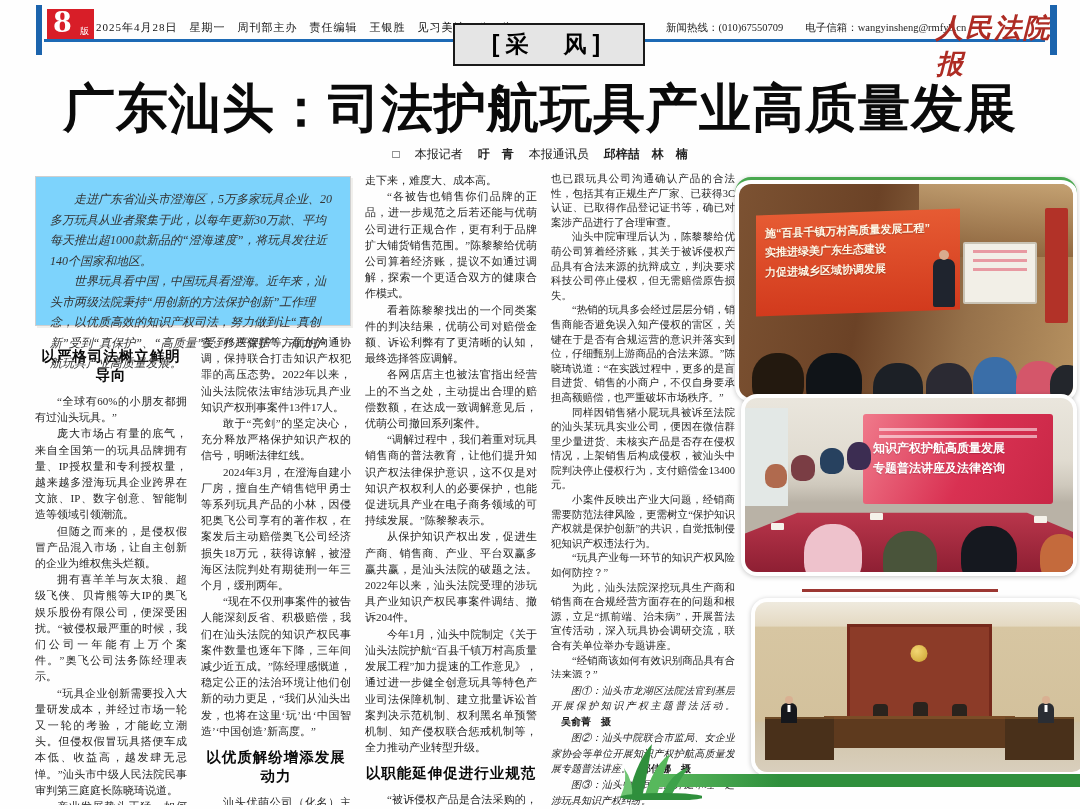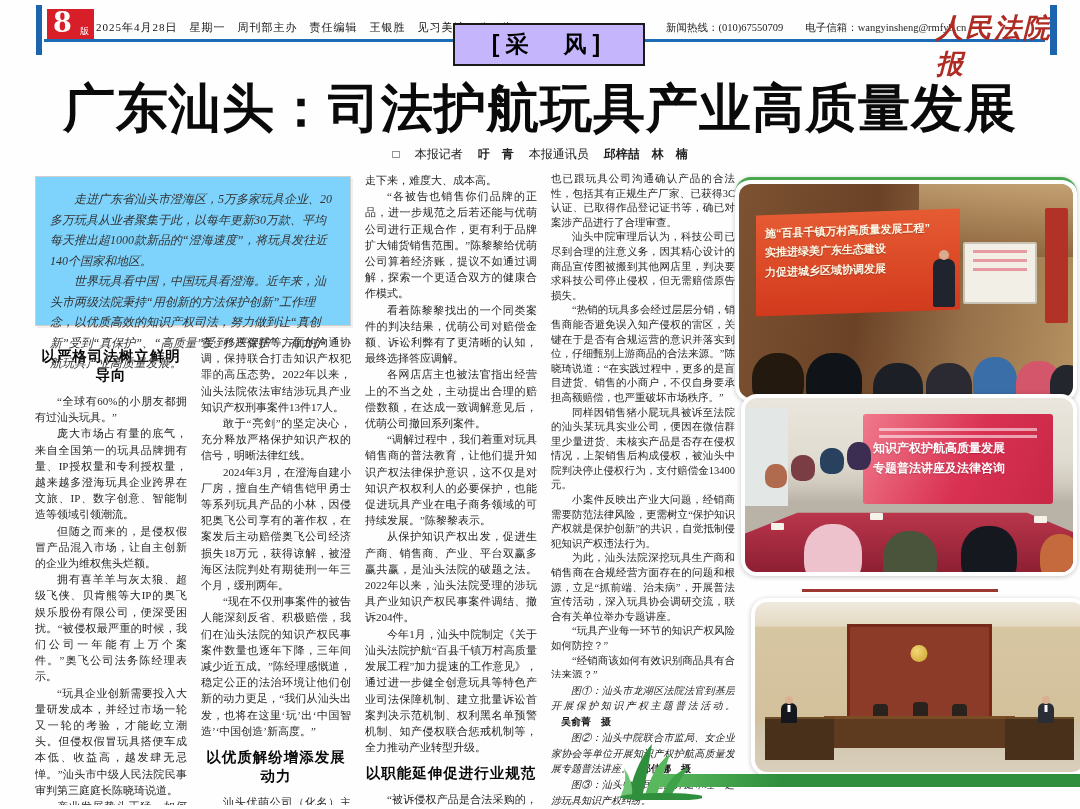--- a/index.html
+++ b/index.html
@@ -11,21 +11,21 @@
   #bar-l{left:36px;top:5px;width:6px;height:50px;}
   #bar-r{left:1050px;top:5px;width:7px;height:50px;}
   #pagebox{position:absolute;left:47px;top:9px;width:47px;height:32px;background:#d81e28;color:#fff;}
   #pagebox .num{position:absolute;left:6px;top:-2px;font:bold 27px "DejaVu Serif",serif;}
   #pagebox .lab{position:absolute;right:5px;bottom:3px;font-size:9px;}
   #dateline{position:absolute;left:96px;top:20px;font-size:11px;letter-spacing:1px;color:#111;}
   .rule{position:absolute;height:3px;background:#1d6ab5;top:39px;}
   #rule-l{left:44px;width:409px;}
   #rule-r{left:641px;width:404px;}
   #cfbox{position:absolute;left:453px;top:23px;width:188px;height:39px;border:2px solid #1a1a1a;
-         background:#c4b5fd;display:flex;align-items:center;justify-content:center;
+         background:#e5e5e5;display:flex;align-items:center;justify-content:center;
          font:bold 23px "Liberation Sans",sans-serif;letter-spacing:6px;color:#000;z-index:3;}
   #contact{position:absolute;left:666px;top:21px;font-size:10.5px;color:#222;}
   #contact span{margin-right:22px;}
   #masthead{position:absolute;left:936px;top:10px;font:bold italic 27px "DejaVu Serif",serif;
             color:#ae2c24;letter-spacing:2px;}
 
   
   #headline{position:absolute;left:0;top:74px;width:1080px;text-align:center;
             font:900 52px "Liberation Sans",sans-serif;color:#0a0a0a;letter-spacing:1px;}
   #byline{position:absolute;left:0;top:146px;width:1080px;text-align:center;font-size:12px;color:#222;}
@@ -178,26 +178,26 @@
         <p class="para">各网店店主也被法官指出经营上的不当之处，主动提出合理的赔偿数额，在达成一致调解意见后，优萌公司撤回系列案件。</p>
         <p class="para">“调解过程中，我们着重对玩具销售商的普法教育，让他们提升知识产权法律保护意识，这不仅是对知识产权权利人的必要保护，也能促进玩具产业在电子商务领域的可持续发展。”陈黎黎表示。</p>
         <p class="para">从保护知识产权出发，促进生产商、销售商、产业、平台双赢多赢共赢，是汕头法院的破题之法。2022年以来，汕头法院受理的涉玩具产业知识产权民事案件调结、撤诉204件。</p>
         <p class="para">今年1月，汕头中院制定《关于汕头法院护航“百县千镇万村高质量发展工程”加力提速的工作意见》，通过进一步健全创意玩具等特色产业司法保障机制、建立批量诉讼首案判决示范机制、权利黑名单预警机制、知产侵权联合惩戒机制等，全力推动产业转型升级。</p>
         <h3 class="col-h">以职能延伸促进行业规范</h3>
         <p class="para">“被诉侵权产品是合法采购的，我们也不知道这些产品涉嫌侵权……”</p>
       </div>
     <div id="c4" class="col">
       <div class="art">
           <p class="cont">也已跟玩具公司沟通确认产品的合法性，包括其有正规生产厂家、已获得3C认证、已取得作品登记证书等，确已对案涉产品进行了合理审查。</p>
-          <p class="para">汕头中院审理后认为，科技公司已尽到合理的注意义务，因其精心设计的商品宣传图被搬到其他网店里，判决要求科技公司停止侵权，但无需赔偿原告损失。</p>
+          <p class="para">汕头中院审理后认为，陈黎黎给优萌公司算着经济账，其关于被诉侵权产品具有合法来源的抗辩成立，判决要求科技公司停止侵权，但无需赔偿原告损失。</p>
           <p class="para">“热销的玩具多会经过层层分销，销售商能否避免误入知产侵权的雷区，关键在于是否有合规运营的意识并落实到位，仔细甄别上游商品的合法来源。”陈晓琦说道：“在实践过程中，更多的是盲目进货、销售的小商户，不仅自身要承担高额赔偿，也严重破坏市场秩序。”</p>
           <p class="para">同样因销售猪小屁玩具被诉至法院的汕头某玩具实业公司，便因在微信群里少量进货、未核实产品是否存在侵权情况，上架销售后构成侵权，被汕头中院判决停止侵权行为，支付赔偿金13400元。</p>
           <p class="para">小案件反映出产业大问题，经销商需要防范法律风险，更需树立“保护知识产权就是保护创新”的共识，自觉抵制侵犯知识产权违法行为。</p>
+          <p class="para">“玩具产业每一环节的知识产权风险如何防控？”</p>
           <p class="para">为此，汕头法院深挖玩具生产商和销售商在合规经营方面存在的问题和根源，立足“抓前端、治未病”，开展普法宣传活动，深入玩具协会调研交流，联合有关单位举办专题讲座。</p>
-          <p class="para">“玩具产业每一环节的知识产权风险如何防控？”</p>
           <p class="para">“经销商该如何有效识别商品具有合法来源？”</p>
         </div>
       <div class="caps">
           <p class="cap">图①：汕头市龙湖区法院法官到基层开展保护知识产权主题普法活动。<span class="credit">吴俞菁　摄</span></p>
           <p class="cap">图②：汕头中院联合市监局、女企业家协会等单位开展知识产权护航高质量发展专题普法讲座。<span class="credit">郑佳娜　摄</span></p>
           <p class="cap">图③：汕头中院民三庭开庭审理一起涉玩具知识产权纠纷。</p>
         </div>
     </div>
   </div>
 

